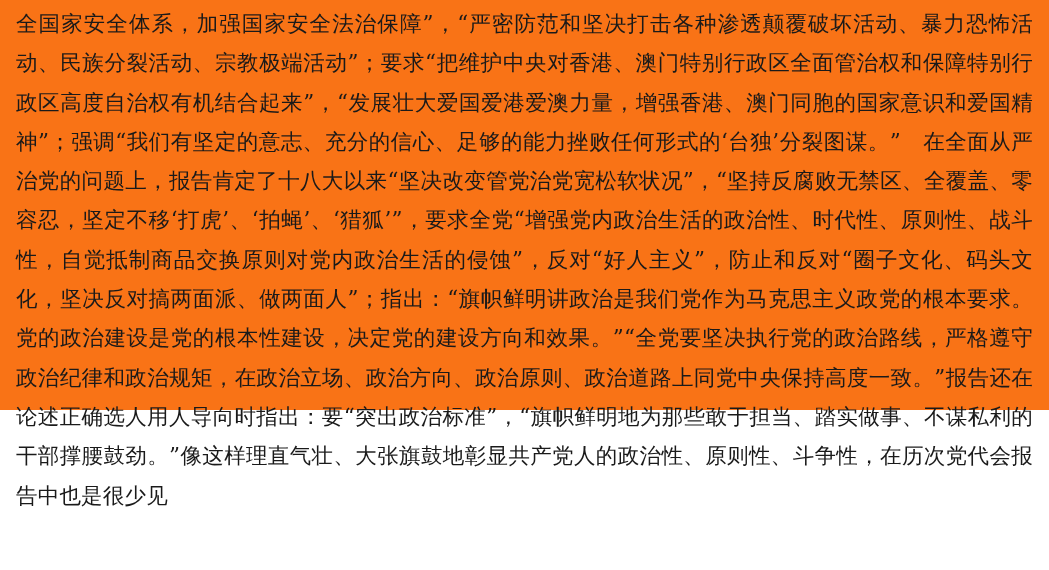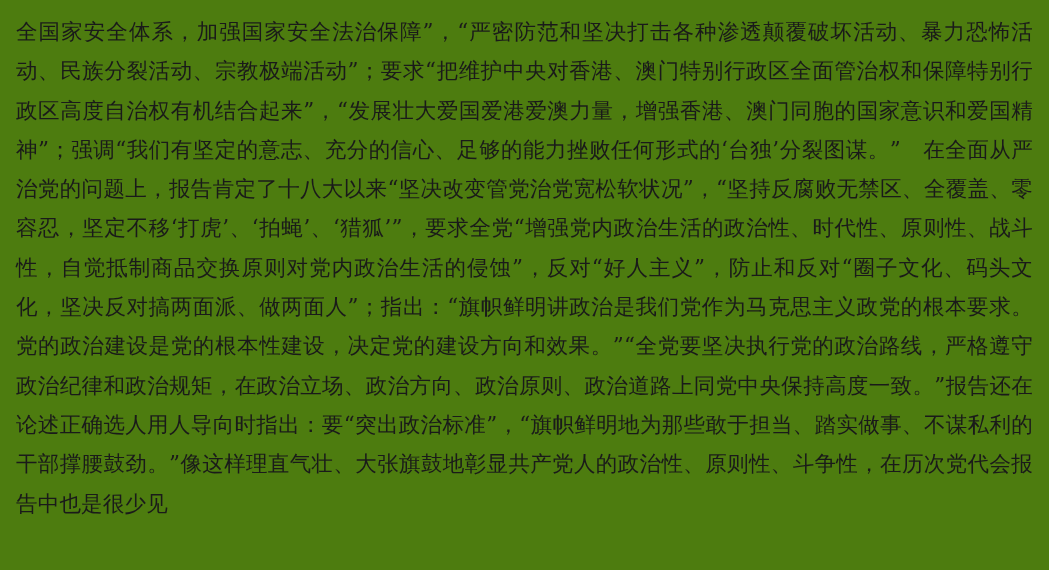--- a/index.html
+++ b/index.html
@@ -9,23 +9,23 @@
   }
   body {
     width: 1049px;
     height: 570px;
     overflow: hidden;
     font-family: "DejaVu Serif", "Liberation Serif", serif;
   }
   #document-page {
     box-sizing: border-box;
     width: 1049px;
-    height: 570px;
-    padding: 12px 16px 0 16px;
-    background: #4d7c0f;
+    height: 410px;
+    padding: 4px 16px 0 16px;
+    background: #f97316;
   }
   .body-text {
     font-family: "DejaVu Serif", "Liberation Serif", serif;
     font-size: 21.5px;
     line-height: 39.3px;
     color: #1a1a1a;
     text-align: justify;
     text-justify: inter-character;
     letter-spacing: 0.2px;
     white-space: pre-wrap;

